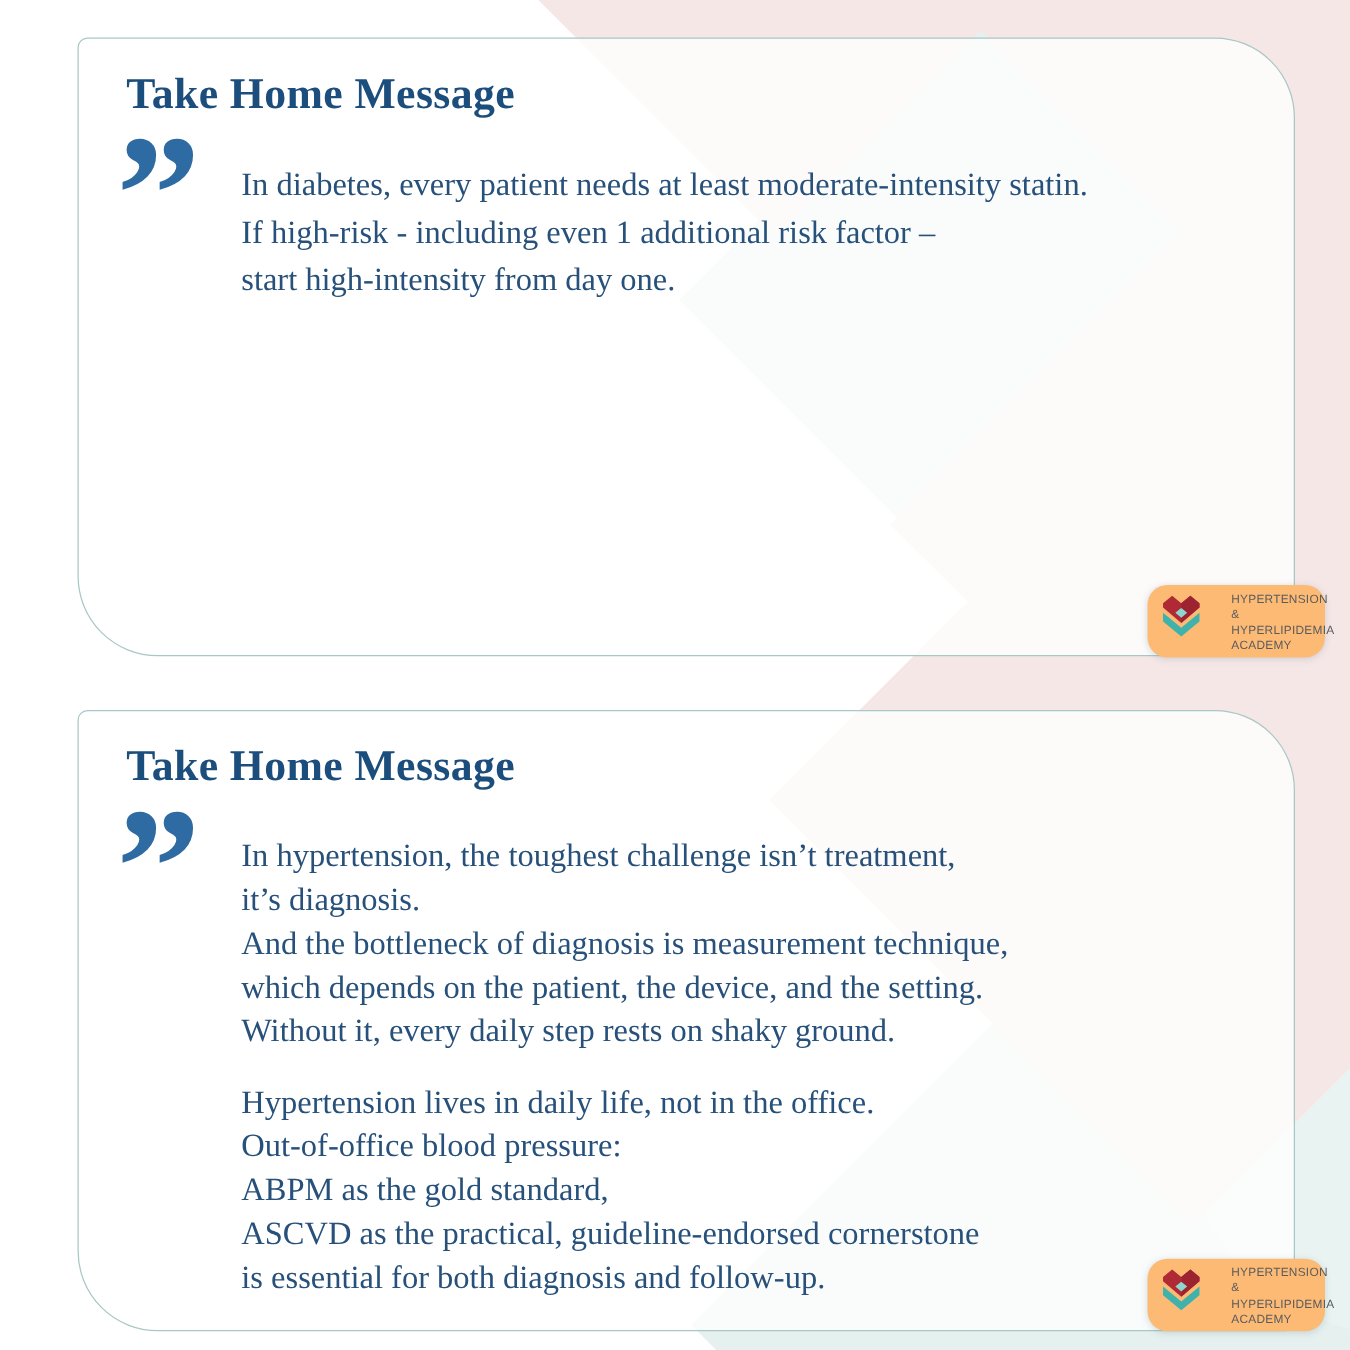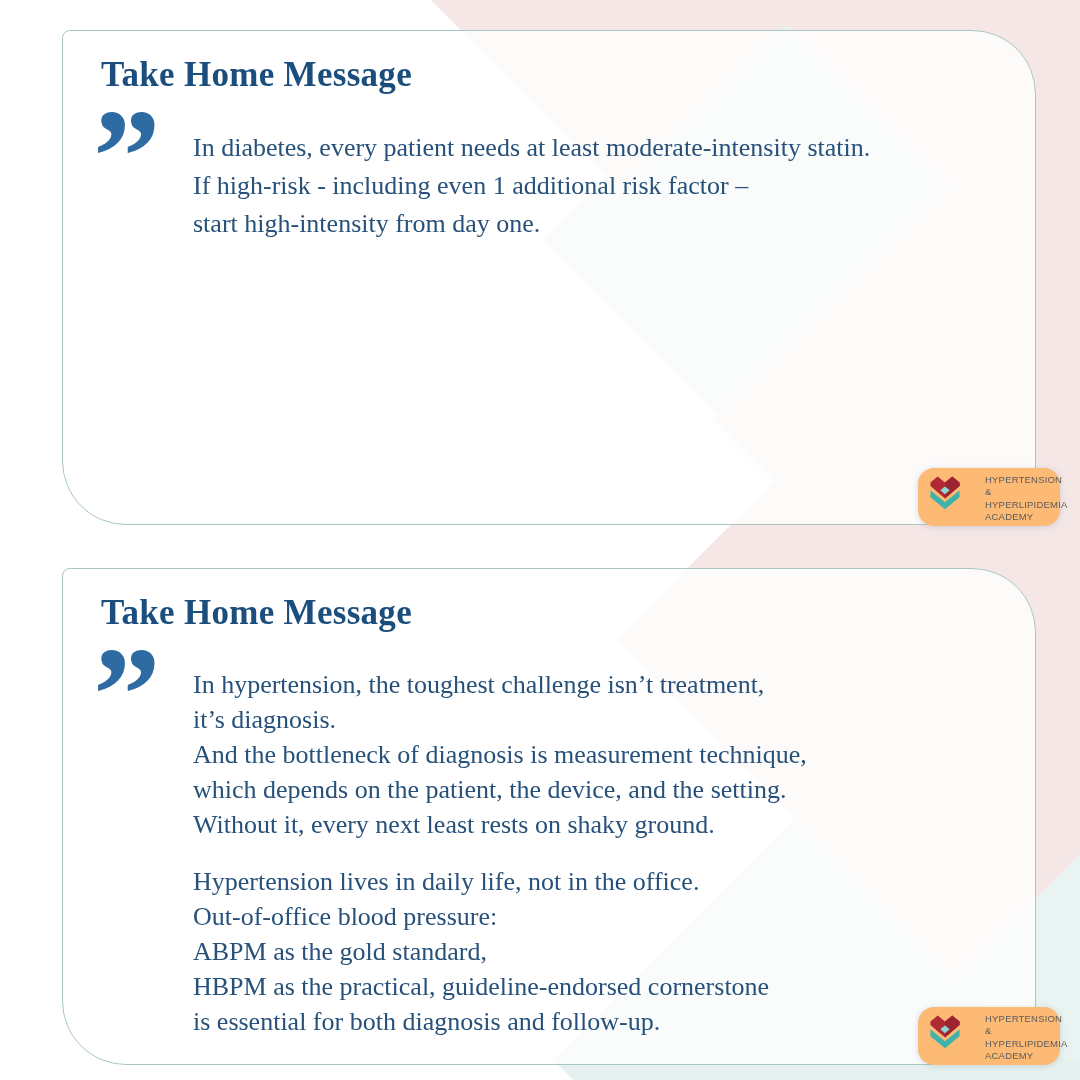--- a/index.html
+++ b/index.html
@@ -96,25 +96,25 @@
   </section>
 
   <section class="card s2">
     <h1 class="title">Take Home Message</h1>
     <div class="quote">”</div>
     <div class="text-col">
       <p class="para">In hypertension, the toughest challenge isn’t treatment,
 it’s diagnosis.
 And the bottleneck of diagnosis is measurement technique,
 which depends on the patient, the device, and the setting.
-Without it, every next least rests on shaky ground.</p>
+Without it, every daily step rests on shaky ground.</p>
       <p class="para">Hypertension lives in daily life, not in the office.
 Out-of-office blood pressure:
 ABPM as the gold standard,
-HBPM as the practical, guideline-endorsed cornerstone
+ASCVD as the practical, guideline-endorsed cornerstone
 is essential for both diagnosis and follow-up.</p>
     </div>
   </section>
 
   <div class="logo-badge badge1">
     <svg class="logo-heart" width="38" height="36" viewBox="0 0 44 42" aria-hidden="true">
       <path d="M5 10 L13.5 3 L22 10 L30.5 3 L39 10 L39 14 L22 28.5 L5 14 Z" fill="#b02a35"></path>
       <path d="M22 10 L30.5 3 L39 10 L39 14 L22 28.5 Z" fill="#9c2431"></path>
       <path d="M5 19 L5 27 L22 41 L39 27 L39 19 L22 33 Z" fill="#3fb3ab"></path>
       <path d="M16.5 19 L22 14.5 L27.5 19 L22 23.5 Z" fill="#8fd6cf"></path>

